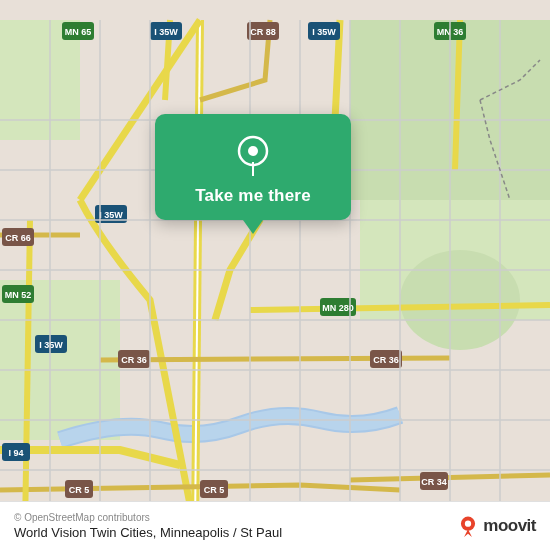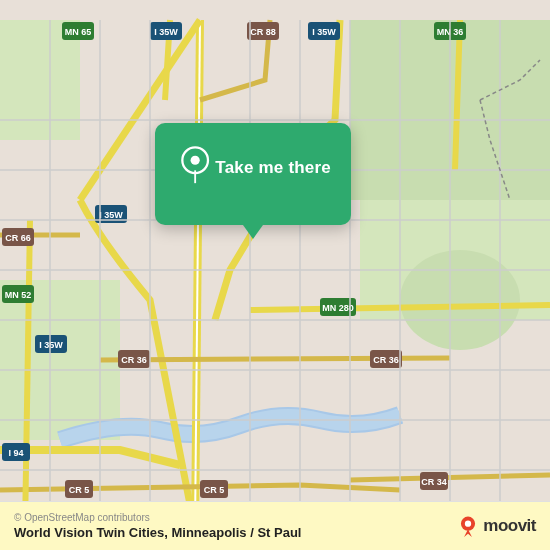--- a/index.html
+++ b/index.html
@@ -22,28 +22,29 @@
     
     #map-svg {
       position: absolute;
       top: 0; left: 0;
       width: 100%; height: 100%;
     }
 
     
     #popup-card {
       position: absolute;
-      top: 123px;
+      top: 114px;
       left: 155px;
       width: 196px;
       background: #2eaa6e;
       border-radius: 10px;
       display: flex;
+      flex-direction: column;
       align-items: center;
-      padding: 18px 20px 30px 20px;
+      padding: 18px 20px 14px 20px;
       box-shadow: 0 4px 16px rgba(0,0,0,0.25);
       z-index: 10;
     }
 
     #popup-card::after {
       content: '';
       position: absolute;
       bottom: -14px;
       left: 50%;
       transform: translateX(-50%);
@@ -65,21 +66,21 @@
       letter-spacing: 0.2px;
       white-space: nowrap;
     }
 
     
     #bottom-bar {
       position: absolute;
       bottom: 0;
       left: 0;
       width: 100%;
-      background: #fef9c3;
+      background: #ffffff;
       padding: 10px 14px 10px 14px;
       display: flex;
       align-items: center;
       justify-content: space-between;
       z-index: 20;
       border-top: 1px solid #e0e0e0;
     }
 
     #bottom-left {
       display: flex;
@@ -88,21 +89,21 @@
     }
 
     #copyright-text {
       font-size: 10px;
       color: #888;
     }
 
     #location-text {
       font-size: 13px;
       color: #222;
-      font-weight: 700;
+      font-weight: 400;
     }
 
     #moovit-logo {
       display: flex;
       align-items: center;
       gap: 4px;
       justify-content: flex-end;
     }
 
     .moovit-pin {

